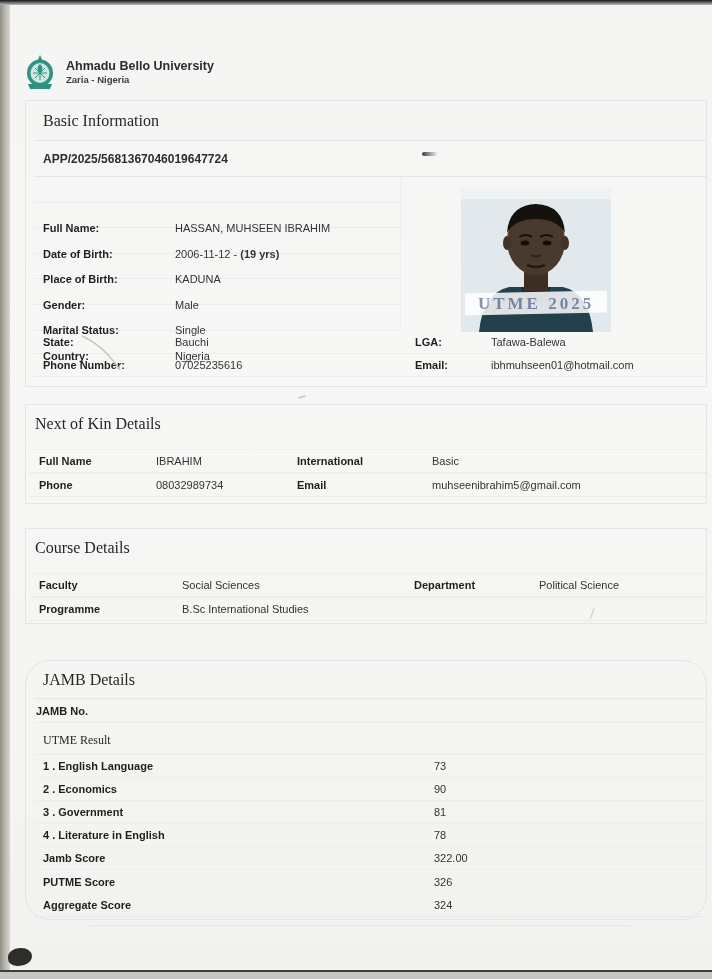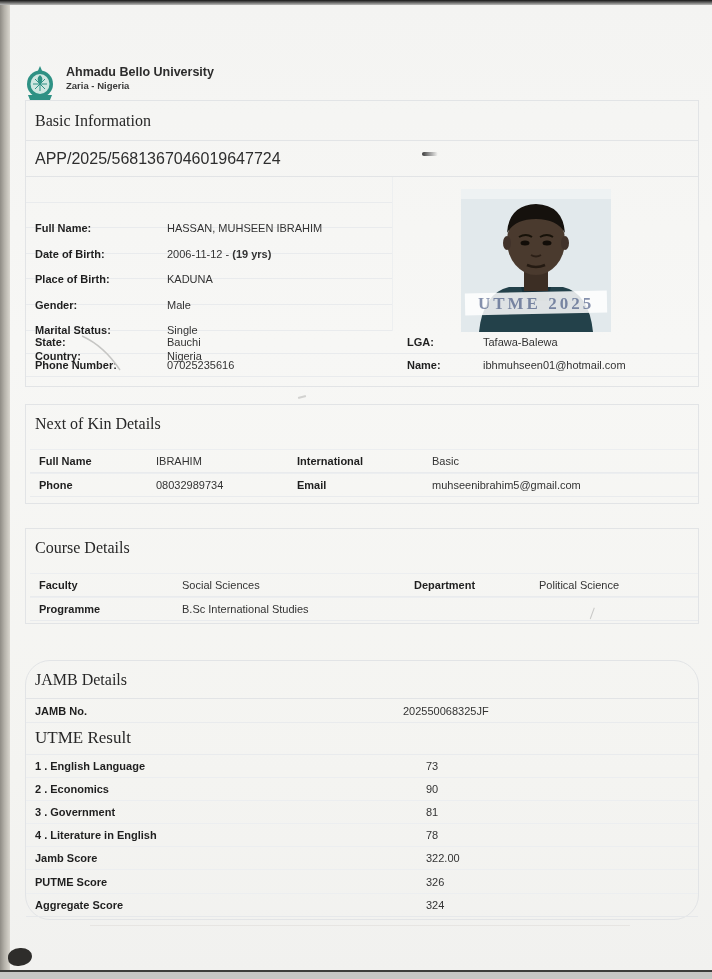--- a/index.html
+++ b/index.html
@@ -15,34 +15,34 @@
   .edge-left{position:absolute;top:0;left:0;width:10px;height:979px;z-index:5;
     background:linear-gradient(90deg,#8f8c85 0%,#b5b2aa 45%,#d9d6ce 100%);}
   .edge-bottom{position:absolute;left:0;top:970px;width:712px;height:9px;z-index:5;
     background:#c6c6c4;border-top:2px solid #3c3c3a;}
   .corner-blob{position:absolute;left:8px;top:948px;width:24px;height:18px;z-index:7;
     background:#2e2d2b;border-radius:50% 45% 55% 40%;}
   
   .paper{position:absolute;left:10px;top:4px;width:702px;height:967px;
     background:linear-gradient(180deg,#f4f4f2 0%,#f7f7f5 35%,#f4f4f1 80%,#f1f1ef 100%);}
   
-  .uni-header{position:absolute;left:14px;top:48px;height:40px;display:flex;align-items:flex-start;margin-top:13px;}
+  .uni-header{position:absolute;left:14px;top:48px;height:40px;display:flex;align-items:center;}
   .uni-logo{width:32px;height:36px;margin-right:10px;}
   .uni-name{font-size:12.5px;font-weight:bold;color:#2c2c2c;line-height:15px;}
   .uni-loc{font-size:9.5px;font-weight:bold;color:#3a3a3a;}
   
-  .sec{position:absolute;border:1px solid #e2e4e6;background:transparent;}
+  .sec{position:absolute;border:1px solid #e2e4e6;background:transparent;padding-left:8px;}
   .sec-title{font-family:"Liberation Serif",serif;font-size:16px;color:#272727;}
   .lbl{font-weight:bold;font-size:11px;color:#1f1f1f;}
   .val{font-size:11px;color:#333;}
   .row-line{border-bottom:1px solid #e9ebed;}
   
   .sec-basic{left:15px;top:96px;width:672px;height:285px;}
   .basic-head{height:40px;border-bottom:1px solid #e2e4e6;display:flex;align-items:center;padding-left:9px;box-sizing:border-box;}
-  .app-row{height:36px;border-bottom:1px solid #e2e4e6;display:flex;align-items:center;padding-left:9px;box-sizing:border-box;font-size:16px;color:#2e2e2e;}
+  .app-row{height:36px;border-bottom:1px solid #e2e4e6;display:flex;align-items:center;padding-left:9px;box-sizing:border-box;font-size:12px;color:#2e2e2e;font-weight:bold;}
   .bi-rows{width:366px;border-right:1px solid #edefF0;}
   .bi-row{height:25.6px;display:grid;grid-template-columns:132px 1fr;align-items:center;box-sizing:border-box;}
   .bi-row>div{padding-left:9px;margin-top:45px;}
   .bi-row .lbl{border-right:0;}
   .bi-split{display:grid;grid-template-columns:132px 240px 76px 1fr;align-items:center;height:23px;box-sizing:border-box;}
   .bi-split>div{padding-left:9px;}
   
   .photo{position:absolute;left:435px;top:88px;width:150px;height:143px;}
   
   .sec-nok{left:15px;top:400px;width:672px;height:98px;}
@@ -133,21 +133,21 @@
 
     <div class="bi-split row-line">
       <div class="lbl">State:</div>
       <div class="val">Bauchi</div>
       <div class="lbl">LGA:</div>
       <div class="val">Tafawa-Balewa</div>
     </div>
     <div class="bi-split row-line">
       <div class="lbl">Phone Number:</div>
       <div class="val">07025235616</div>
-      <div class="lbl">Name:</div>
+      <div class="lbl">Email:</div>
       <div class="val">ibhmuhseen01@hotmail.com</div>
     </div>
 
     <svg class="photo" viewBox="0 0 150 143">
       <rect x="0" y="0" width="150" height="143" fill="#e2e9ec"></rect>
       <rect x="0" y="0" width="150" height="10" fill="#eef2f3"></rect>
 
       <path d="M18 143 Q22 104 48 98 L102 98 Q128 104 132 143 Z" fill="#23414a"></path>
       <path d="M60 98 L90 98 L86 112 L64 112 Z" fill="#16303a"></path>
 
@@ -204,24 +204,23 @@
       </div>
     </div>
   </div>
 
   <div class="sec sec-jamb">
     <div class="jamb-head">
       <span class="sec-title">JAMB Details</span>
     </div>
     <div class="jamb-no-row">
       <div class="lbl">JAMB No.</div>
-      <div class="val">202550068325JF</div>
     </div>
     <div class="utme-head">
-      <span class="sec-title" style="font-size:17px;">UTME Result</span>
+      <span class="sec-title" style="font-size:12px;">UTME Result</span>
     </div>
     <div>
       <div class="utme-row">
         <div class="lbl">1 . English Language</div>
         <div class="val">73</div>
       </div>
       <div class="utme-row">
         <div class="lbl">2 . Economics</div>
         <div class="val">90</div>
       </div>

